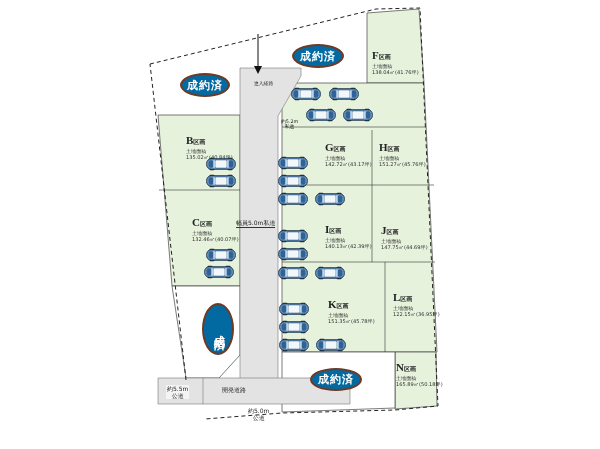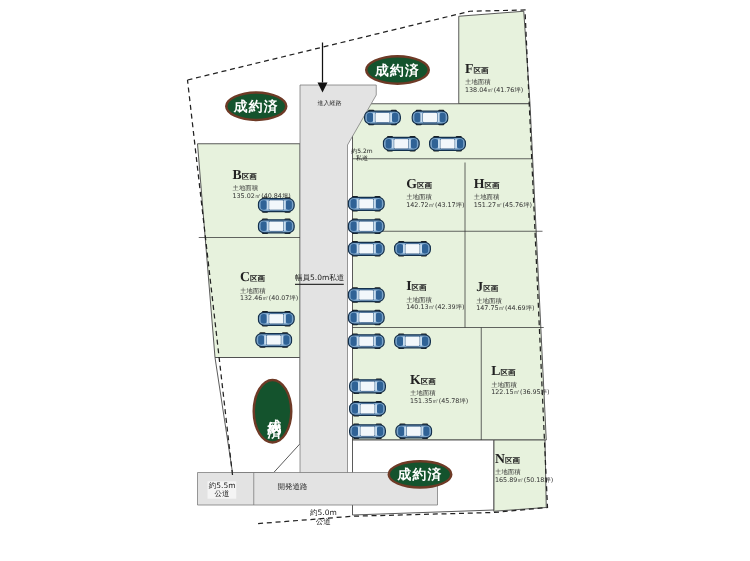--- a/index.html
+++ b/index.html
@@ -8,21 +8,21 @@
     font-family:"DejaVu Sans",sans-serif;
   }
   #bg{position:absolute;left:0;top:0;}
   .plot-label{position:absolute;color:#1a1a1a;white-space:nowrap;line-height:1.05;}
   .plot-name{font-family:"Liberation Serif","DejaVu Serif",serif;font-weight:bold;color:#222;}
   .plot-letter{font-size:11px;}
   .plot-suffix{font-size:6px;}
   .plot-area{font-size:6px;color:#333;transform:scale(.85);transform-origin:0 0;line-height:1.2;}
   .plot-area span{display:block;}
   .sold-oval{
-    position:absolute;background:#14532d;border:2px solid #6e3a26;border-radius:50%;
+    position:absolute;background:#0369a1;border:2px solid #6e3a26;border-radius:50%;
     color:#fff;font-weight:bold;display:flex;align-items:center;justify-content:center;
     font-size:11px;letter-spacing:1px;box-sizing:border-box;
   }
   .sold-oval.vertical{writing-mode:vertical-rl;letter-spacing:2px;}
   .road-label{position:absolute;font-size:6px;color:#222;line-height:1.2;text-align:center;white-space:nowrap;}
   .road-label.small{transform:scale(.8);transform-origin:0 0;}
   .road-label.underline{border-bottom:1px solid #333;padding-bottom:1px;}
   .road-label.boxed{background:#f4f4f4;padding:0 1px;}
   .car{position:absolute;width:30px;height:14px;}
   .car svg{display:block;}

